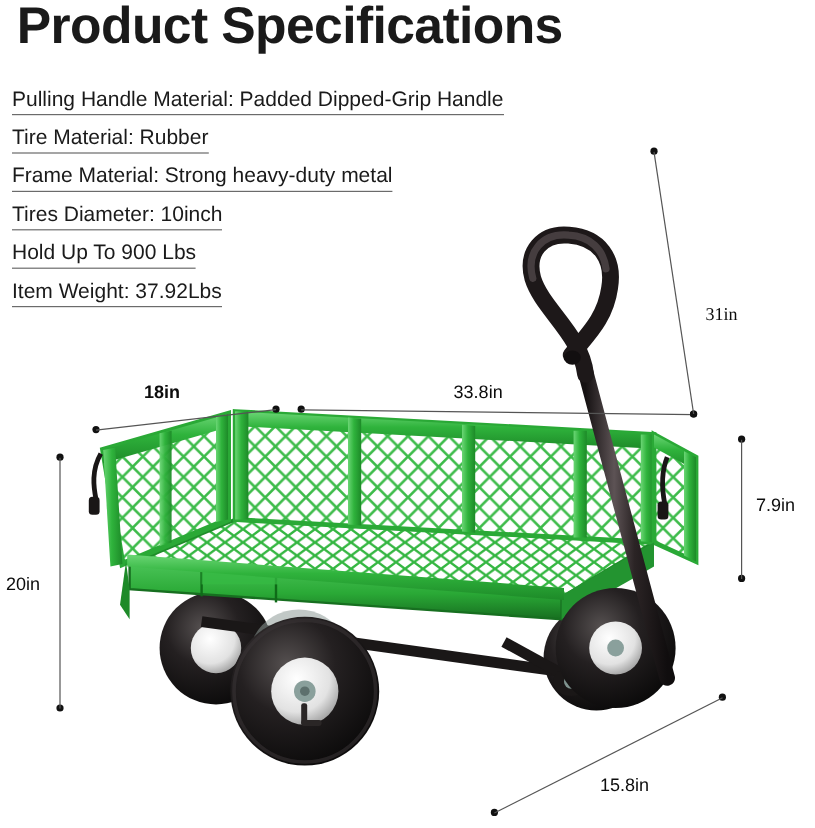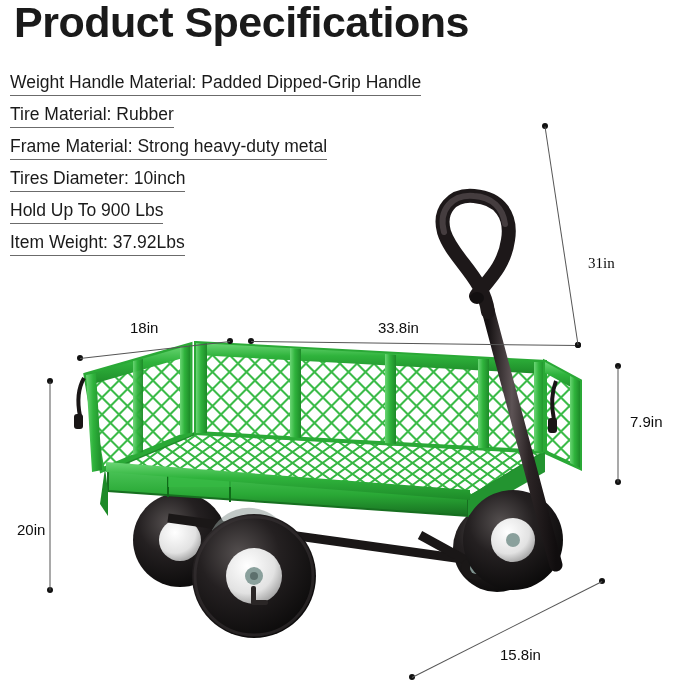--- a/index.html
+++ b/index.html
@@ -82,21 +82,21 @@
   #product svg { display: block; }
 </style>
 </head>
 <body>
 
 <div id="page">
 
   <div id="title">Product Specifications</div>
 
   <div id="spec-list">
-    <span class="spec-row"><span class="spec-line">Weight Handle Material: Padded Dipped-Grip Handle</span></span>
+    <span class="spec-row"><span class="spec-line">Pulling Handle Material: Padded Dipped-Grip Handle</span></span>
     <span class="spec-row"><span class="spec-line">Tire Material: Rubber</span></span>
     <span class="spec-row"><span class="spec-line">Frame Material: Strong heavy-duty metal</span></span>
     <span class="spec-row"><span class="spec-line">Tires Diameter: 10inch</span></span>
     <span class="spec-row"><span class="spec-line">Hold Up To 900 Lbs</span></span>
     <span class="spec-row"><span class="spec-line">Item Weight: 37.92Lbs</span></span>
   </div>
 
   <div id="product">
   <svg width="679" height="570" viewBox="0 0 679 570" xmlns="http://www.w3.org/2000/svg">
     <defs>
@@ -229,40 +229,40 @@
       <path d="M444,132 C438,110 452,94 474,96 C492,97 503,108 505,124" fill="none" stroke="#5b5154" stroke-width="6" stroke-linecap="round" opacity="0.65"></path>
 
       <ellipse cx="477" cy="198" rx="7" ry="6" fill="#120f10"></ellipse>
     </g>
   </svg>
   </div>
 
   <div class="dim-dot" style="left:80px;  top:358px;"></div>
   <div class="dim-dot" style="left:230px; top:341px;"></div>
   <div class="dim-line" style="left:80px; top:358px; width:151px; transform:rotate(-6.5deg);"></div>
-  <div class="dim-label" style="left:130px; top:319px;">18in</div>
+  <div class="dim-label" style="left:120px; top:319px;font-weight:bold;">18in</div>
 
   <div class="dim-dot" style="left:251px; top:341px;"></div>
   <div class="dim-dot" style="left:578px; top:345px;"></div>
   <div class="dim-line" style="left:251px; top:341px; width:327px; transform:rotate(0.7deg);"></div>
   <div class="dim-label" style="left:378px; top:319px;text-align:right;">33.8in</div>
 
   <div class="dim-dot" style="left:545px; top:126px;"></div>
   <div class="dim-dot" style="left:578px; top:345px;"></div>
   <div class="dim-line" style="left:545px; top:126px; width:221px; transform:rotate(81.4deg);"></div>
   <div class="dim-label" style="left:588px; top:255px;font-family:Liberation Serif, serif;">31in</div>
 
   <div class="dim-dot" style="left:618px; top:366px;"></div>
   <div class="dim-dot" style="left:618px; top:482px;"></div>
   <div class="dim-line" style="left:618px; top:366px; width:116px; transform:rotate(90deg);"></div>
   <div class="dim-label" style="left:630px; top:413px;">7.9in</div>
 
   <div class="dim-dot" style="left:50px; top:381px;"></div>
   <div class="dim-dot" style="left:50px; top:590px;"></div>
   <div class="dim-line" style="left:50px; top:381px; width:209px; transform:rotate(90deg);"></div>
-  <div class="dim-label" style="left:17px; top:479px;margin-top:42px;">20in</div>
+  <div class="dim-label" style="left:5px; top:479px;">20in</div>
 
   <div class="dim-dot" style="left:412px; top:677px;"></div>
   <div class="dim-dot" style="left:602px; top:581px;"></div>
   <div class="dim-line" style="left:412px; top:677px; width:213px; transform:rotate(-26.8deg);"></div>
   <div class="dim-label" style="left:500px; top:646px;">15.8in</div>
 
 </div>
 
 </body></html>

